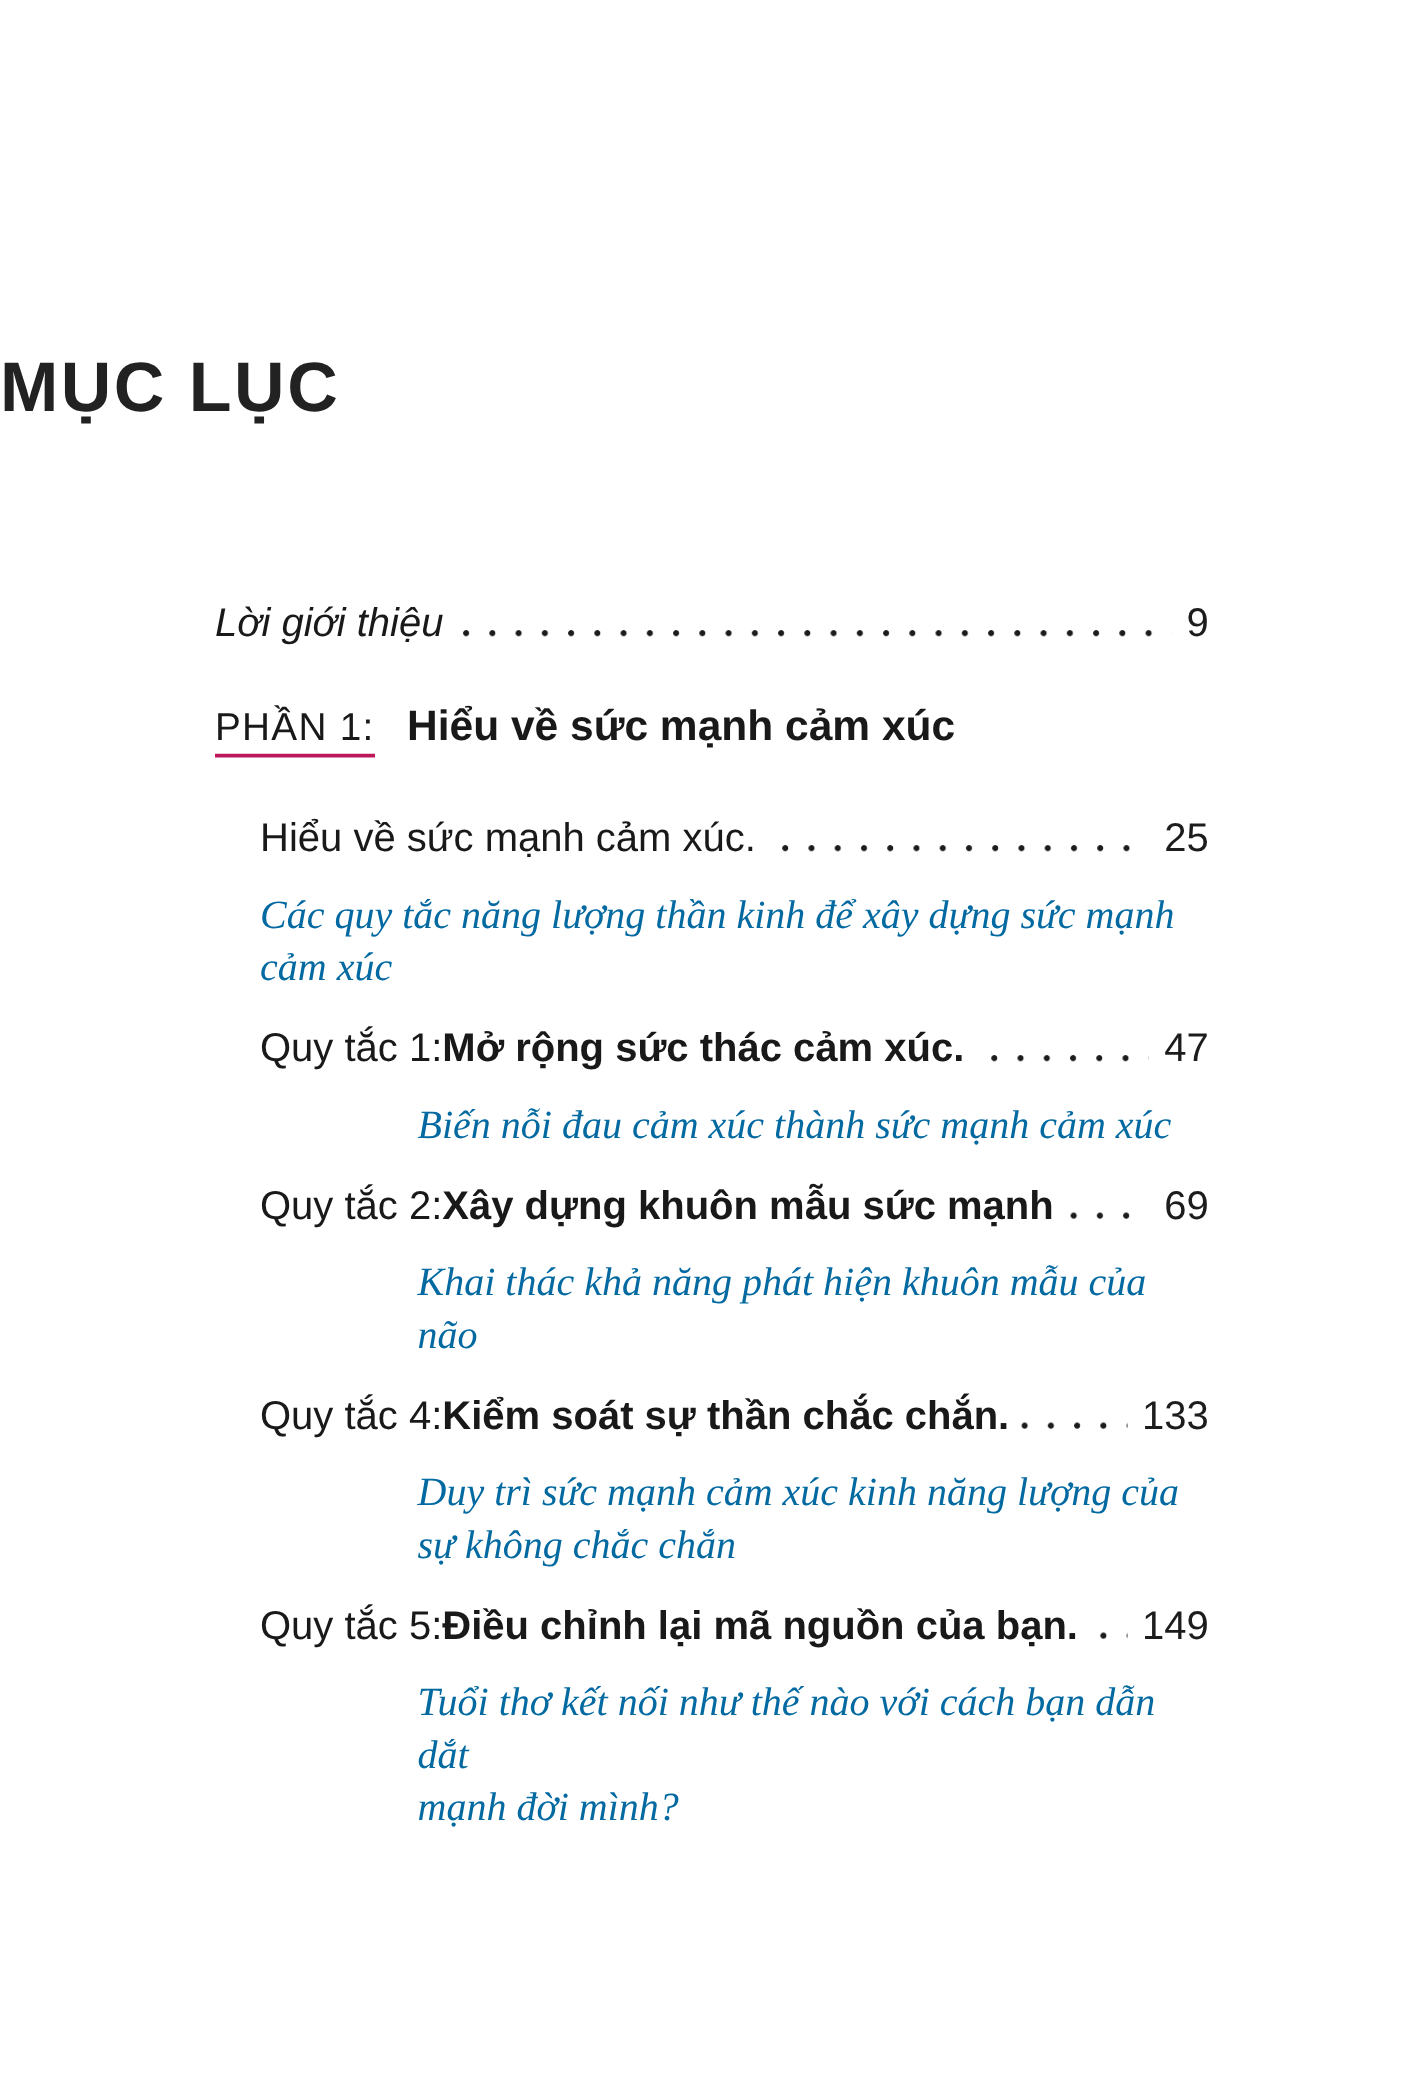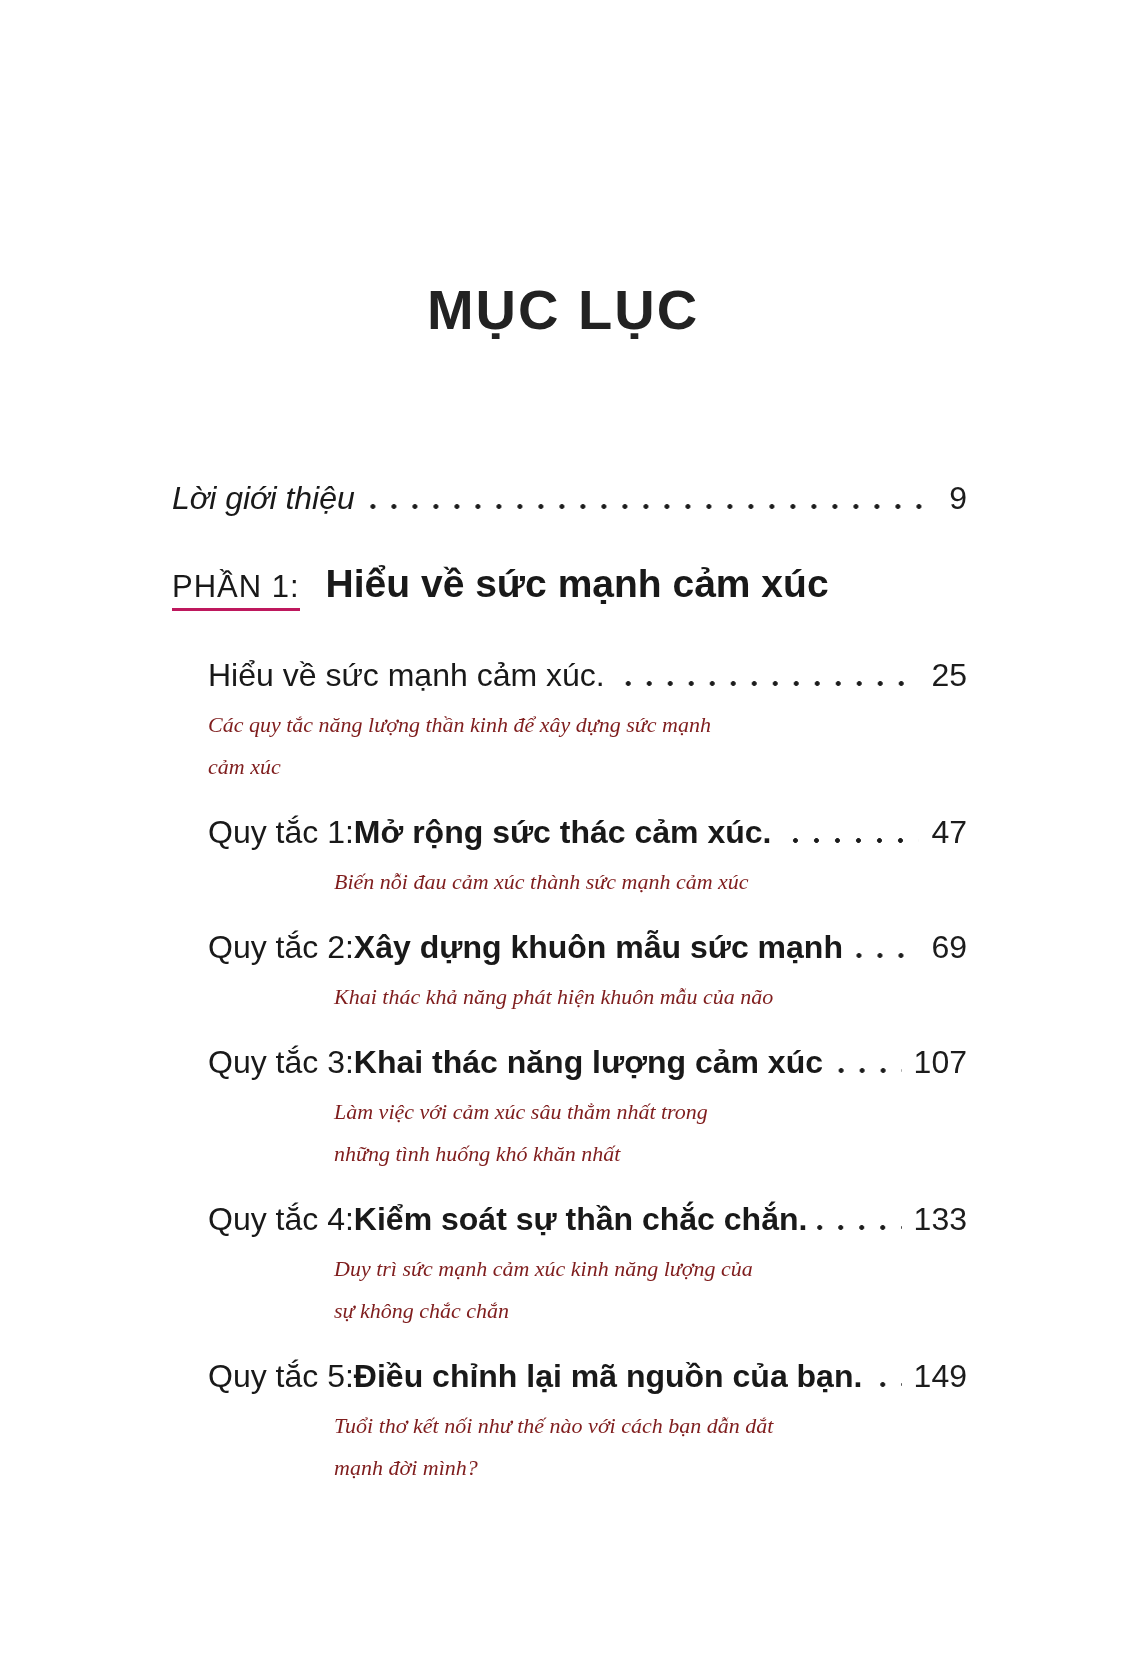--- a/index.html
+++ b/index.html
@@ -11,21 +11,20 @@
     position: relative;
     width: 1126px;
     height: 1662px;
     background: #ffffff;
     color: #191919;
     font-family: "Liberation Sans", sans-serif;
     overflow: hidden;
   }
   .doc-title {
     padding-top: 280px;
-    text-align: center;
     font-size: 56px;
     line-height: 60px;
     font-weight: 700;
     letter-spacing: 2px;
     color: #222222;
   }
   .toc {
     margin-left: 172px;
     margin-right: 159px; 
   }
@@ -65,43 +64,43 @@
     align-items: baseline;
     white-space: nowrap;
   }
   .part-label {
     font-size: 31px;
     letter-spacing: 1px;
     border-bottom: 3px solid #be185d;
     padding-bottom: 3px;
   }
   .part-title {
-    font-size: 39px;
+    font-size: 34px;
     font-weight: 700;
     margin-left: 26px;
   }
   
   .entries {
     margin-left: 36px; 
   }
   .entries .chapter:first-child { margin-top: 44px; }
   .chapter + .chapter { margin-top: 24px; }
   .clabel {
     flex: 0 0 126px;
     font-weight: 400;
   }
   .ctitle { font-weight: 400; }
   .ctitle.bold { font-weight: 700; }
   .subtitle {
-    margin-top: 9px;
+    margin-top: 20px;
     font-family: "Liberation Serif", serif;
     font-style: italic;
-    font-size: 22px;
+    font-size: 32px;
     line-height: 42px;
-    color: #7f1d1d;
+    color: #0369a1;
   }
   .subtitle.indented { margin-left: 126px; }
   .sline { display: block; }
 </style>
 </head>
 <body>
 
 <div class="page">
 
   <div class="doc-title">MỤC LỤC</div>
@@ -150,32 +149,20 @@
           <span class="clabel">Quy tắc 2:</span>
           <span class="ctitle bold">Xây dựng khuôn mẫu sức mạnh</span>
           <span class="leader"></span>
           <span class="pagenum">69</span>
         </div>
         <div class="subtitle indented">
           <span class="sline">Khai thác khả năng phát hiện khuôn mẫu của não</span>
         </div>
       </div>
 
-      <div class="chapter">
-        <div class="row">
-          <span class="clabel">Quy tắc 3:</span>
-          <span class="ctitle bold">Khai thác năng lượng cảm xúc</span>
-          <span class="leader"></span>
-          <span class="pagenum">107</span>
-        </div>
-        <div class="subtitle indented">
-          <span class="sline">Làm việc với cảm xúc sâu thẳm nhất trong</span>
-          <span class="sline">những tình huống khó khăn nhất</span>
-        </div>
-      </div>
 
       <div class="chapter">
         <div class="row">
           <span class="clabel">Quy tắc 4:</span>
           <span class="ctitle bold">Kiểm soát sự thần chắc chắn.</span>
           <span class="leader"></span>
           <span class="pagenum">133</span>
         </div>
         <div class="subtitle indented">
           <span class="sline">Duy trì sức mạnh cảm xúc kinh năng lượng của</span>

